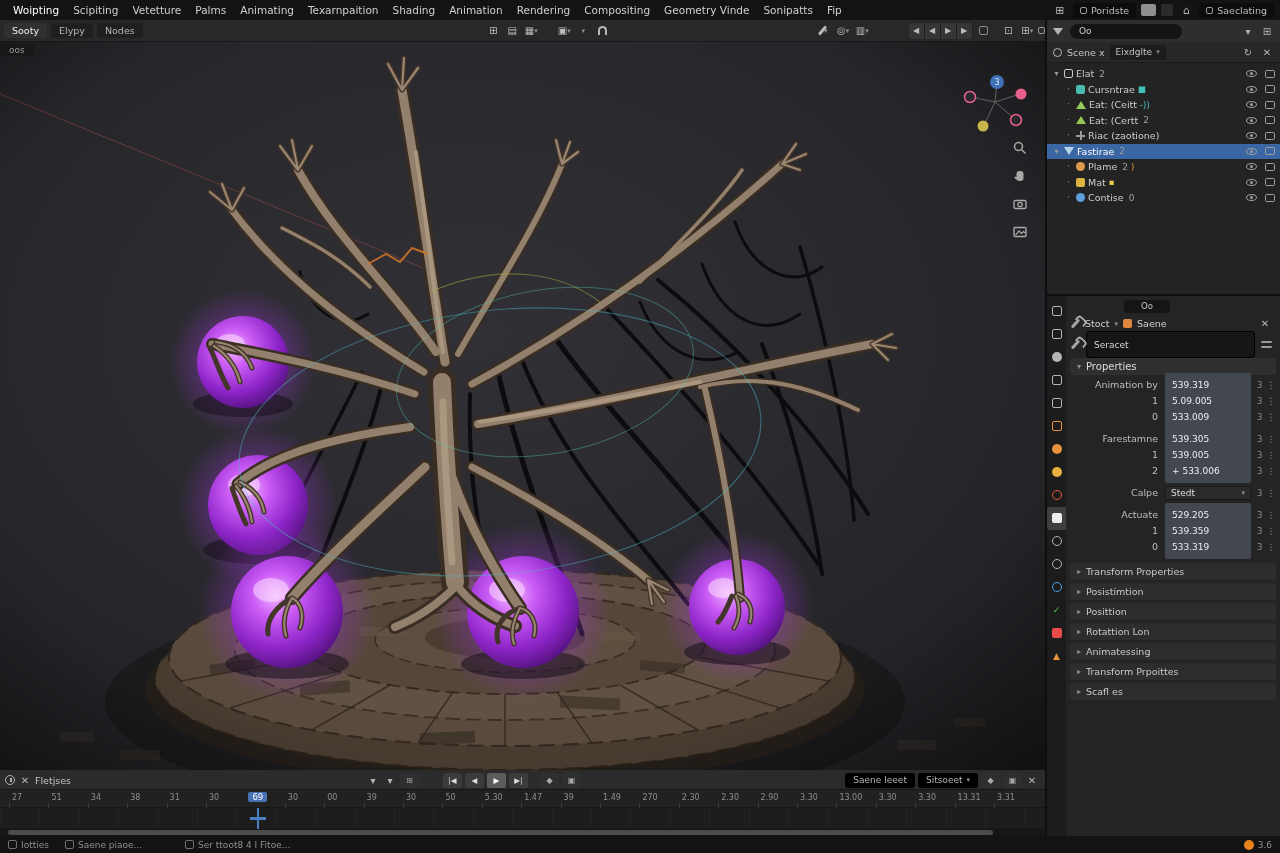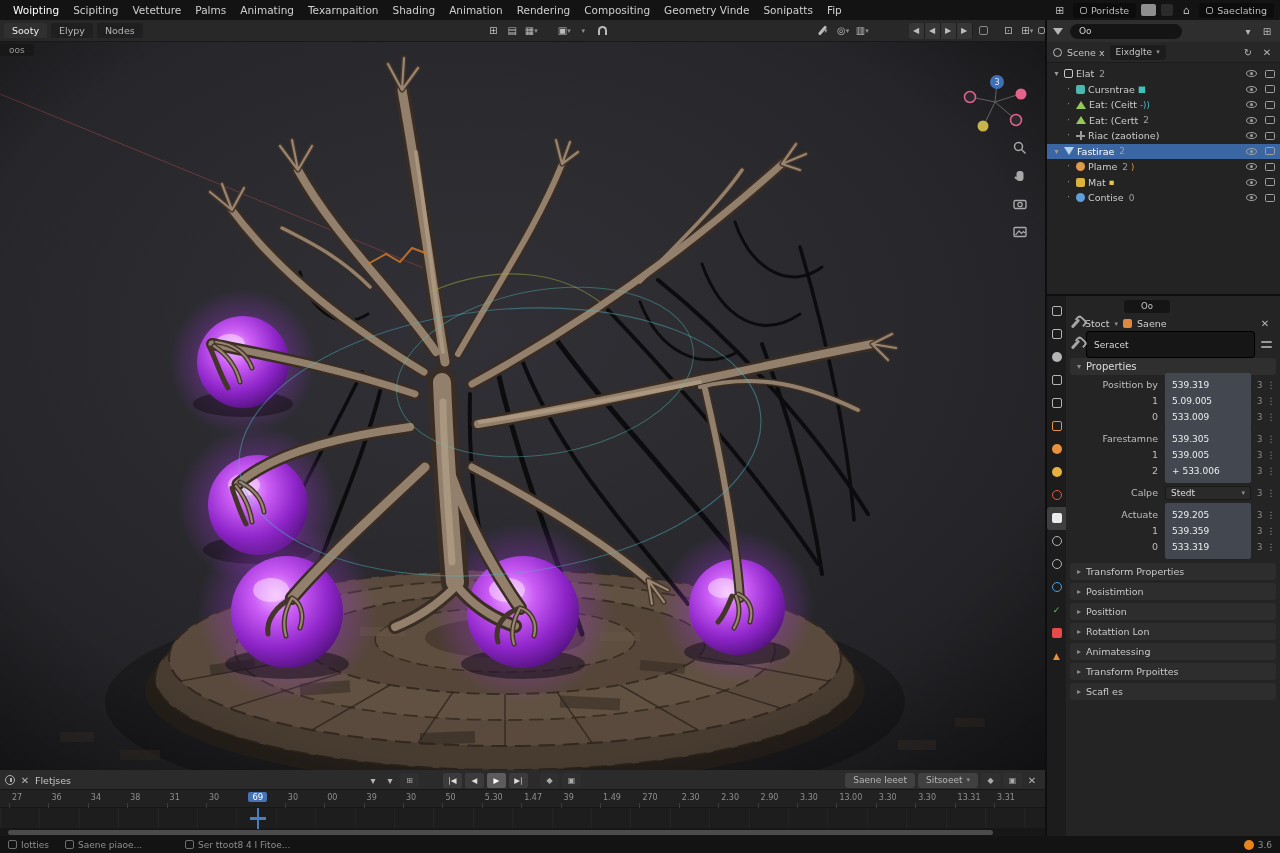--- a/index.html
+++ b/index.html
@@ -99,21 +99,21 @@
 .csec .tri{font-size:8px;color:#8d8d8d}
 
 .timeline{position:absolute;top:770px;left:0;width:1045px;height:66px;background:#1d1d1d;z-index:30}
 .tl-header{position:relative;height:20px;background:#2b2b2b;border-bottom:1px solid #161616}
 .tl-abs{position:absolute;top:0;height:20px;display:flex;align-items:center;gap:3px;font-size:9.5px}
 .i-clock{width:10px;height:10px;border:1px solid #b0b0b0;border-radius:50%;position:relative}
 .i-clock::after{content:"";position:absolute;left:4px;top:2px;width:1.5px;height:4px;background:#b0b0b0}
 .pb{display:flex;align-items:center;justify-content:center;min-width:19px;height:15px;background:#3b3b3b;border-radius:2px;font-size:7.5px;color:#ddd}
 .pb.act{background:#5c5c5c;color:#fff}
 .pb.sm{background:#2f2f2f;color:#aaa;font-size:8px}
-.tl-pill{background:#404040;border-radius:3px;height:15px;display:flex;align-items:center;padding:0 8px;font-size:9px;color:#b5b5b5;gap:4px}
+.tl-pill{background:#000000;border-radius:3px;height:15px;display:flex;align-items:center;padding:0 8px;font-size:9px;color:#b5b5b5;gap:4px}
 .tl-ruler{position:relative;height:18px;background:#212121;border-bottom:1px solid #161616}
 .tick{position:absolute;top:3px;font-size:8px;color:#8f8f8f}
 .tick::before{content:"";position:absolute;left:-3px;top:10px;width:1px;height:9px;background:#3a3a3a}
 .tick.cur{background:#4772b3;color:#fff;padding:0 4px;border-radius:2px;top:2px;font-size:8.5px}
 .tick.cur::before{display:none}
 .tl-body{position:relative;height:20px;background:repeating-linear-gradient(90deg,#242424 0 1px,#1d1d1d 1px 39.4px)}
 .playhead{position:absolute;left:257px;top:38px;width:2px;height:21px;background:#4a7ec2;z-index:3}
 .ph-bar{position:absolute;left:250px;top:47px;width:16px;height:2.5px;background:#4a7ec2;z-index:3}
 .tl-scroll{position:relative;height:8px;background:#171717}
 .tl-thumb{position:absolute;left:8px;top:1.5px;width:985px;height:5px;background:#4b4b4b;border-radius:3px}
@@ -618,21 +618,21 @@
           <span class="i-wrench"></span>
           <input value="Seracet" style="">
           <span class="i-sliders"></span>
         </div>
         <div class="psec-open">
           <span class="csec-tri" style="font-size:8px;color:#8d8d8d">▾</span>
           <span>Properties</span>
         </div>
         <div>
             <div class="prow">
-              <span class="plab">Posittion by</span>
+              <span class="plab">Animation by</span>
               <div class="pval">539.319</div>
               <span class="psuf">3</span>
               <span class="pdots">⋮</span>
             </div>
             <div class="prow">
               <span class="plab">1</span>
               <div class="pval">5.09.005</div>
               <span class="psuf">3</span>
               <span class="pdots">⋮</span>
             </div>
@@ -750,21 +750,21 @@
           <span>Sitsoeet</span>
           <span class="caret">▾</span>
         </span>
         <span class="pb sm">◆</span>
         <span class="pb sm">▣</span>
         <span class="sm-ic">✕</span>
       </div>
     </div>
     <div class="tl-ruler">
         <span class="tick" style="left: 12px;">27</span>
-        <span class="tick" style="left: 51.4px;">36</span>
+        <span class="tick" style="left: 51.4px;">51</span>
         <span class="tick" style="left: 90.8px;">34</span>
         <span class="tick" style="left: 130.2px;">38</span>
         <span class="tick" style="left: 169.6px;">31</span>
         <span class="tick" style="left: 209px;">30</span>
         <span class="tick cur" style="left: 248.4px;">69</span>
         <span class="tick" style="left: 287.8px;">30</span>
         <span class="tick" style="left: 327.2px;">00</span>
         <span class="tick" style="left: 366.6px;">39</span>
         <span class="tick" style="left: 406px;">30</span>
         <span class="tick" style="left: 445.4px;">50</span>

